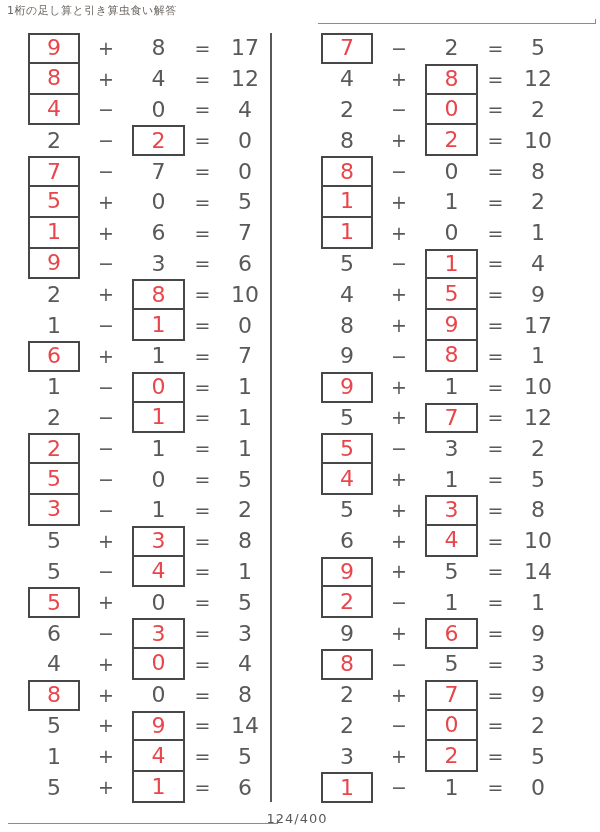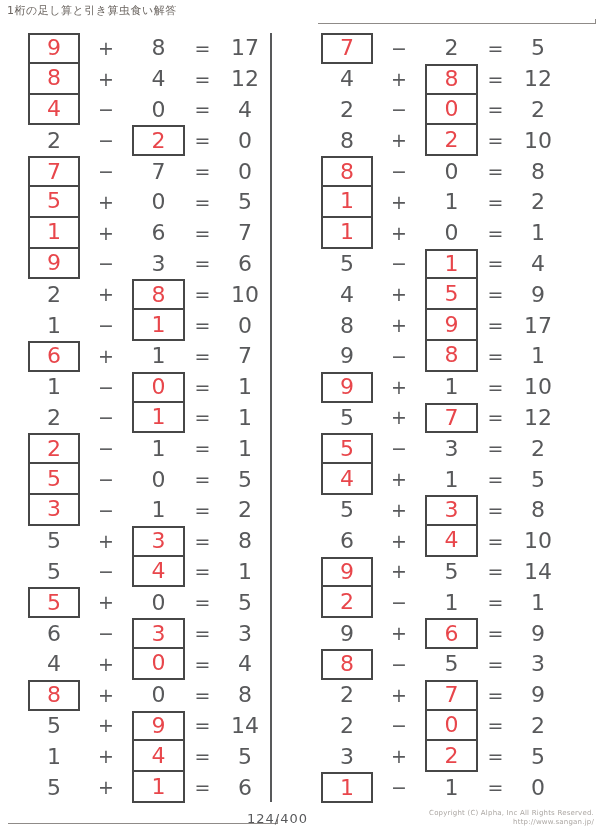--- a/index.html
+++ b/index.html
@@ -24,21 +24,21 @@
   .pos-a{left:0;width:52px;}
   .pos-op{left:52px;width:52px;font-size:19px;}
   .pos-b{left:104px;width:53px;}
   .pos-eq{left:157px;width:35px;font-size:19px;}
   .pos-r{left:192px;width:50px;}
 
   .boxed{border:2px solid #474747;background:#fff;}
   .boxed.stack{top:-2px;height:calc(100% + 2px);}
   .num.red{color:#e8464b;}
 
-  .page-number{position:absolute;left:247px;top:811px;width:100px;
+  .page-number{position:absolute;left:247px;top:811px;width:100px;text-align:center;
                font-size:13px;color:#58595b;letter-spacing:1px;}
   .copyright{position:absolute;right:6px;top:809px;text-align:right;font-size:7px;
              line-height:9px;color:#aba6a2;letter-spacing:0.2px;}
 </style>
 </head>
 <body>
 
 <div class="page">
   <div class="title">1桁の足し算と引き算虫食い解答</div>
 
@@ -900,17 +900,13 @@
         <div class="cell pos-r">
           <span class="num">0</span>
         </div>
       </div>
     </div>
 
   <div class="footer-line">
     <span class="tick"></span>
   </div>
   <div class="page-number">124/400</div>
-  <div class="copyright">
-    <div>Copyright (C) Alpha, Inc All Rights Reserved.</div>
-    <div>http://www.sangan.jp/</div>
-  </div>
 </div>
 
 </body></html>

